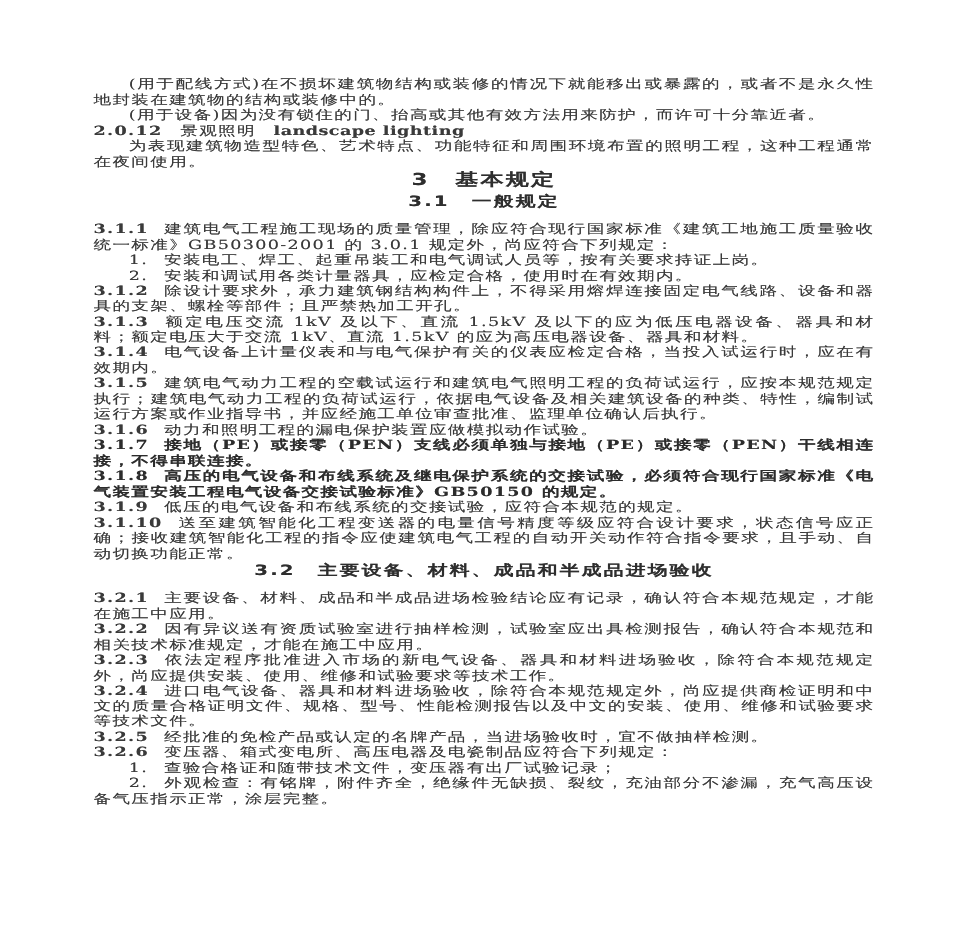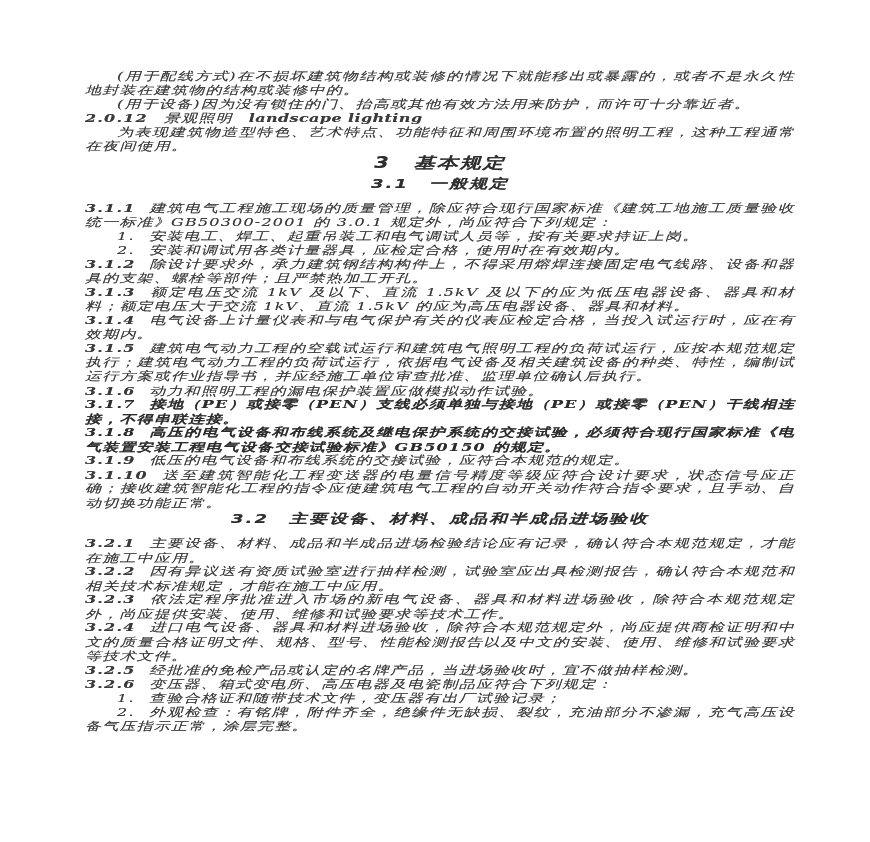--- a/index.html
+++ b/index.html
@@ -2,21 +2,20 @@
 <html><head>
 <meta charset="utf-8">
 <style>
   html,body{margin:0;padding:0;background:#ffffff;}
   .page{
     position:relative;
     width:816px;height:842px;
     background:#ffffff;
     overflow:hidden;
     font-family:"DejaVu Serif","Liberation Serif",serif;
-    font-style:italic;
   }
   .content{
     position:absolute;left:85px;top:0;width:710px;
     transform:scaleY(0.72);transform-origin:0 0;
     color:#3a3a3a;
     font-size:16px;line-height:19.5px;letter-spacing:1.2px;
     text-align:justify;
     padding-top:96px;box-sizing:border-box;
     text-shadow:0 0 .6px rgba(70,70,70,.65);
   }

